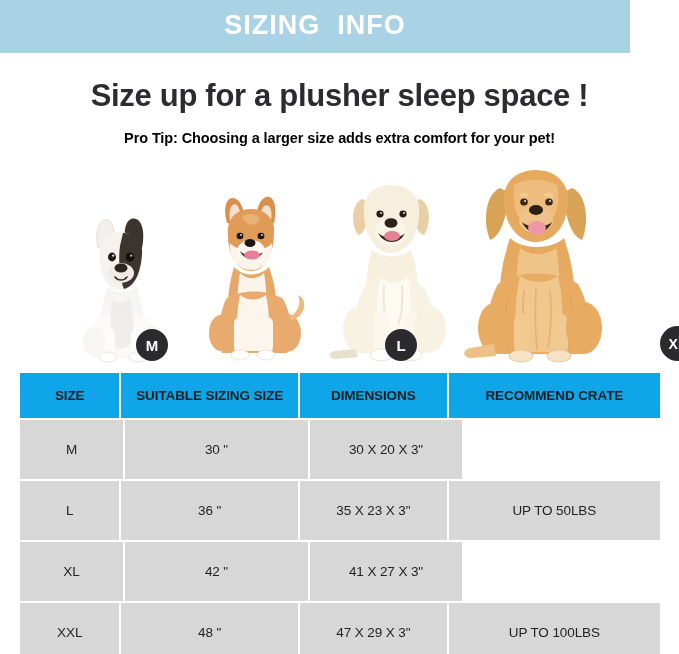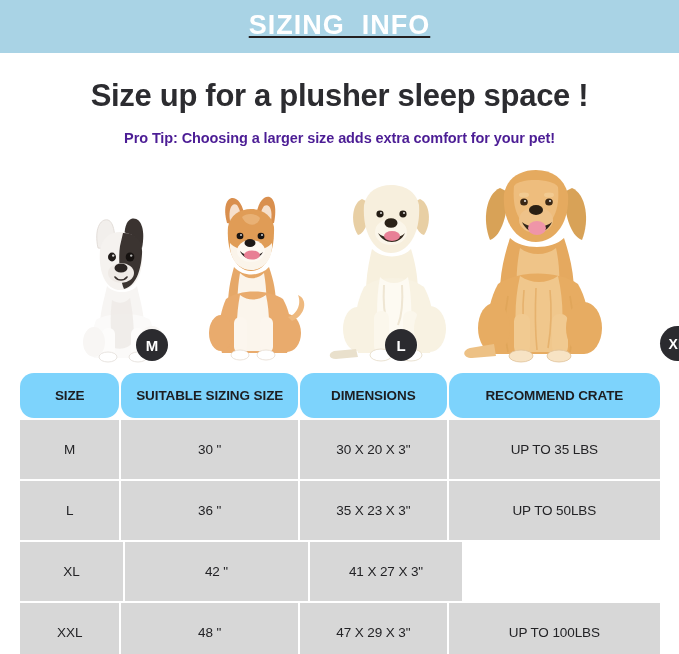--- a/index.html
+++ b/index.html
@@ -7,23 +7,23 @@
   body {
     background:#ffffff;
     font-family:"Liberation Sans", sans-serif;
     color:#231f20;
     overflow:hidden;
     position:relative;
   }
 
   
   .banner{
-    position:absolute; left:0; top:0; width:679px; height:53px;
+    position:absolute; left:0; top:0; width:630px; height:53px;
     background:#a9d3e5;
-    display:flex; align-items:center; justify-content:center;text-decoration:underline;
+    display:flex; align-items:center; justify-content:center;
   }
   .banner-title{
     color:#ffffff;
     font-size:27px;
     font-weight:bold;
     letter-spacing:1.0px;
     white-space:pre;
     line-height:1;
     padding-bottom:2px;
   }
@@ -36,21 +36,21 @@
     font-weight:bold;
     color:#2c2c30;
     letter-spacing:-0.3px;
     line-height:1.15;
   }
   .subhead{
     position:absolute; left:0; top:130px; width:679px;
     text-align:center;
     font-size:14.5px;
     font-weight:bold;
-    color:#4c1d95;
+    color:#000000;
     letter-spacing:-0.1px;
   }
 
   
   .dogs{
     position:absolute; left:0; top:160px; width:679px; height:205px;
   }
   .dog-cell{
     position:absolute;
     bottom:0;
@@ -72,27 +72,26 @@
 
   
   .table{
     position:absolute; left:20px; top:373px;
     width:640px;
     display:flex; flex-direction:column;
     gap:2px;
   }
   .trow{ display:flex; gap:2px; }
   .trow.head .tcell{
-    background:#7dd3fc;
+    background:#0ea5e9;
     color:#1d1d20;
     font-weight:bold;
     font-size:13.5px;
     height:45px;
     letter-spacing:-0.1px;
-    border-radius:14px;
   }
   .tcell{
     background:#d7d7d7;
     height:59px;
     display:flex; align-items:center; justify-content:center;
     font-size:13.5px;
     color:#232326;
     text-align:center;
     letter-spacing:-0.1px;
   }
@@ -303,21 +302,20 @@
     <div class="tcell c1">SIZE</div>
     <div class="tcell c2">SUITABLE SIZING SIZE</div>
     <div class="tcell c3">DIMENSIONS</div>
     <div class="tcell c4">RECOMMEND CRATE</div>
   </div>
 
   <div class="trow">
     <div class="tcell c1">M</div>
     <div class="tcell c2">30 "</div>
     <div class="tcell c3">30 X 20 X 3"</div>
-    <div class="tcell c4">UP TO 35 LBS</div>
   </div>
 
   <div class="trow">
     <div class="tcell c1">L</div>
     <div class="tcell c2">36 "</div>
     <div class="tcell c3">35 X 23 X 3"</div>
     <div class="tcell c4">UP TO 50LBS</div>
   </div>
 
   <div class="trow">

